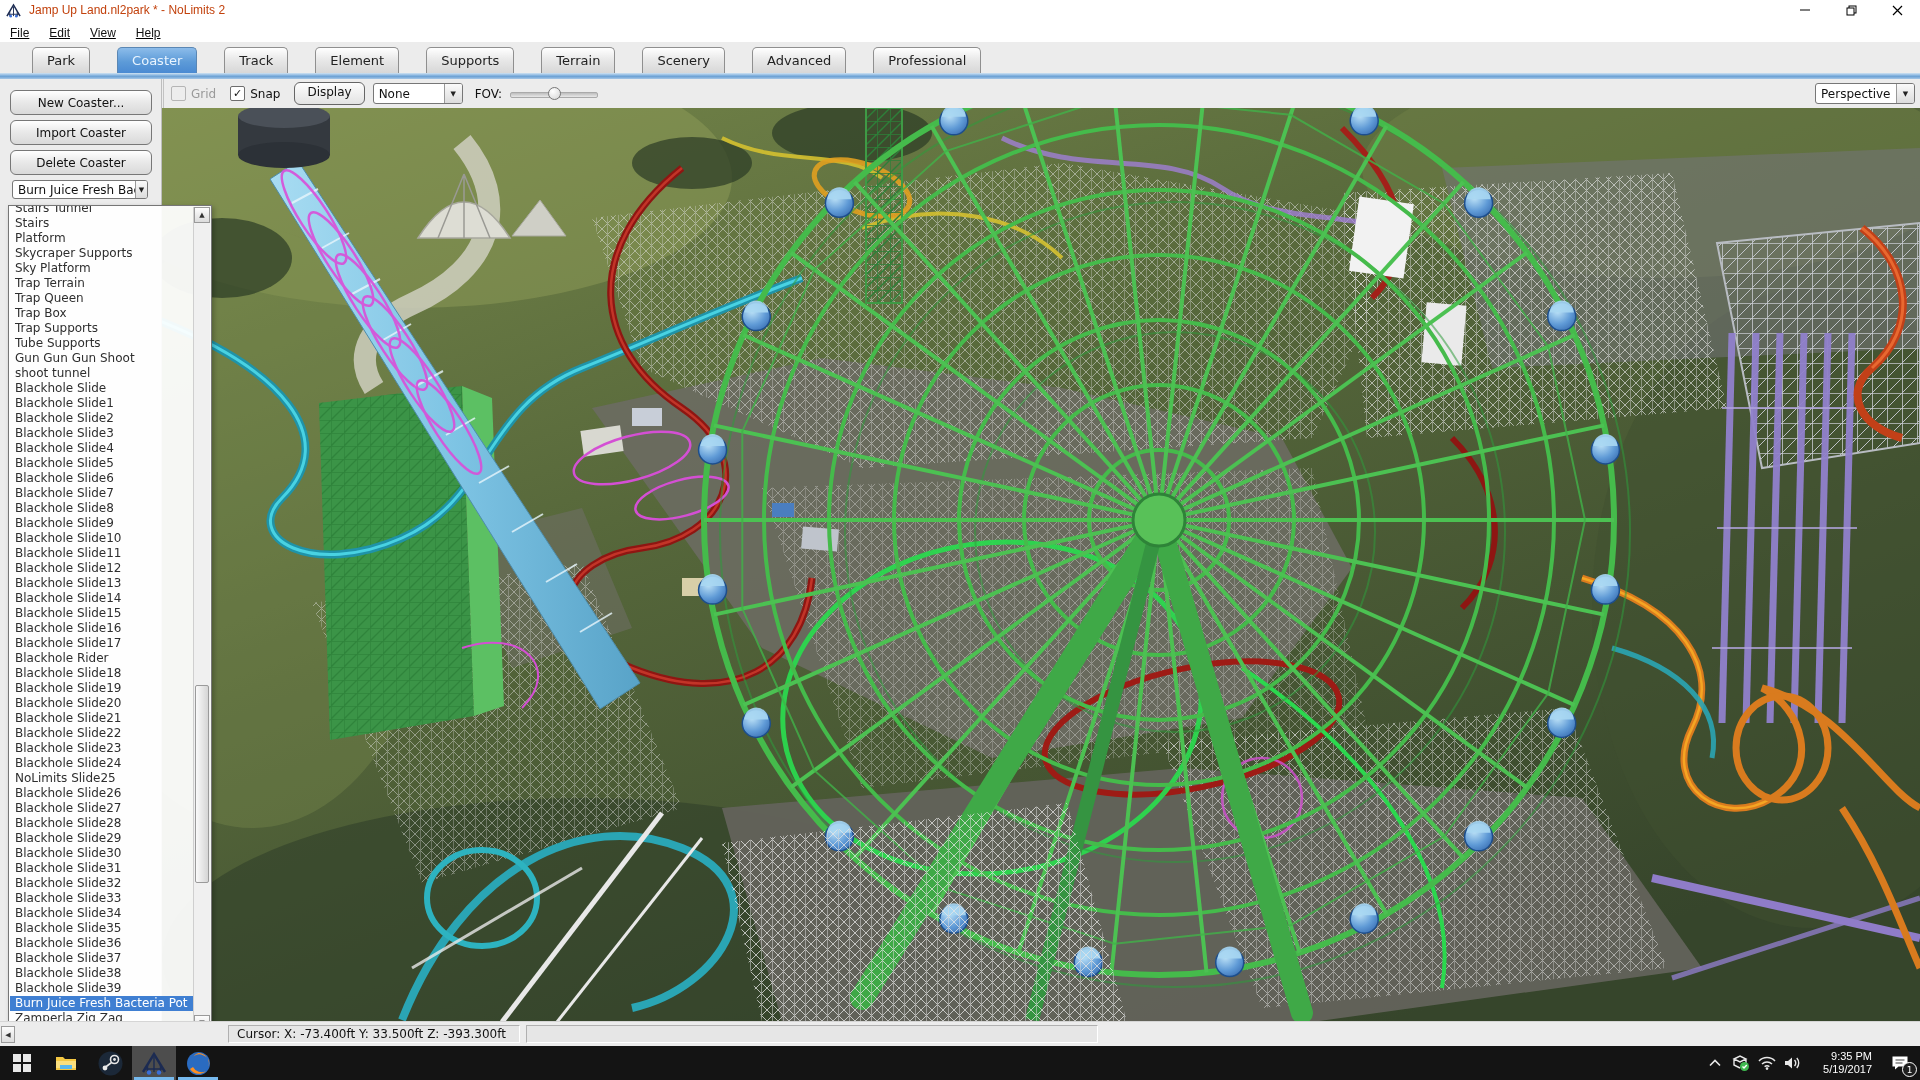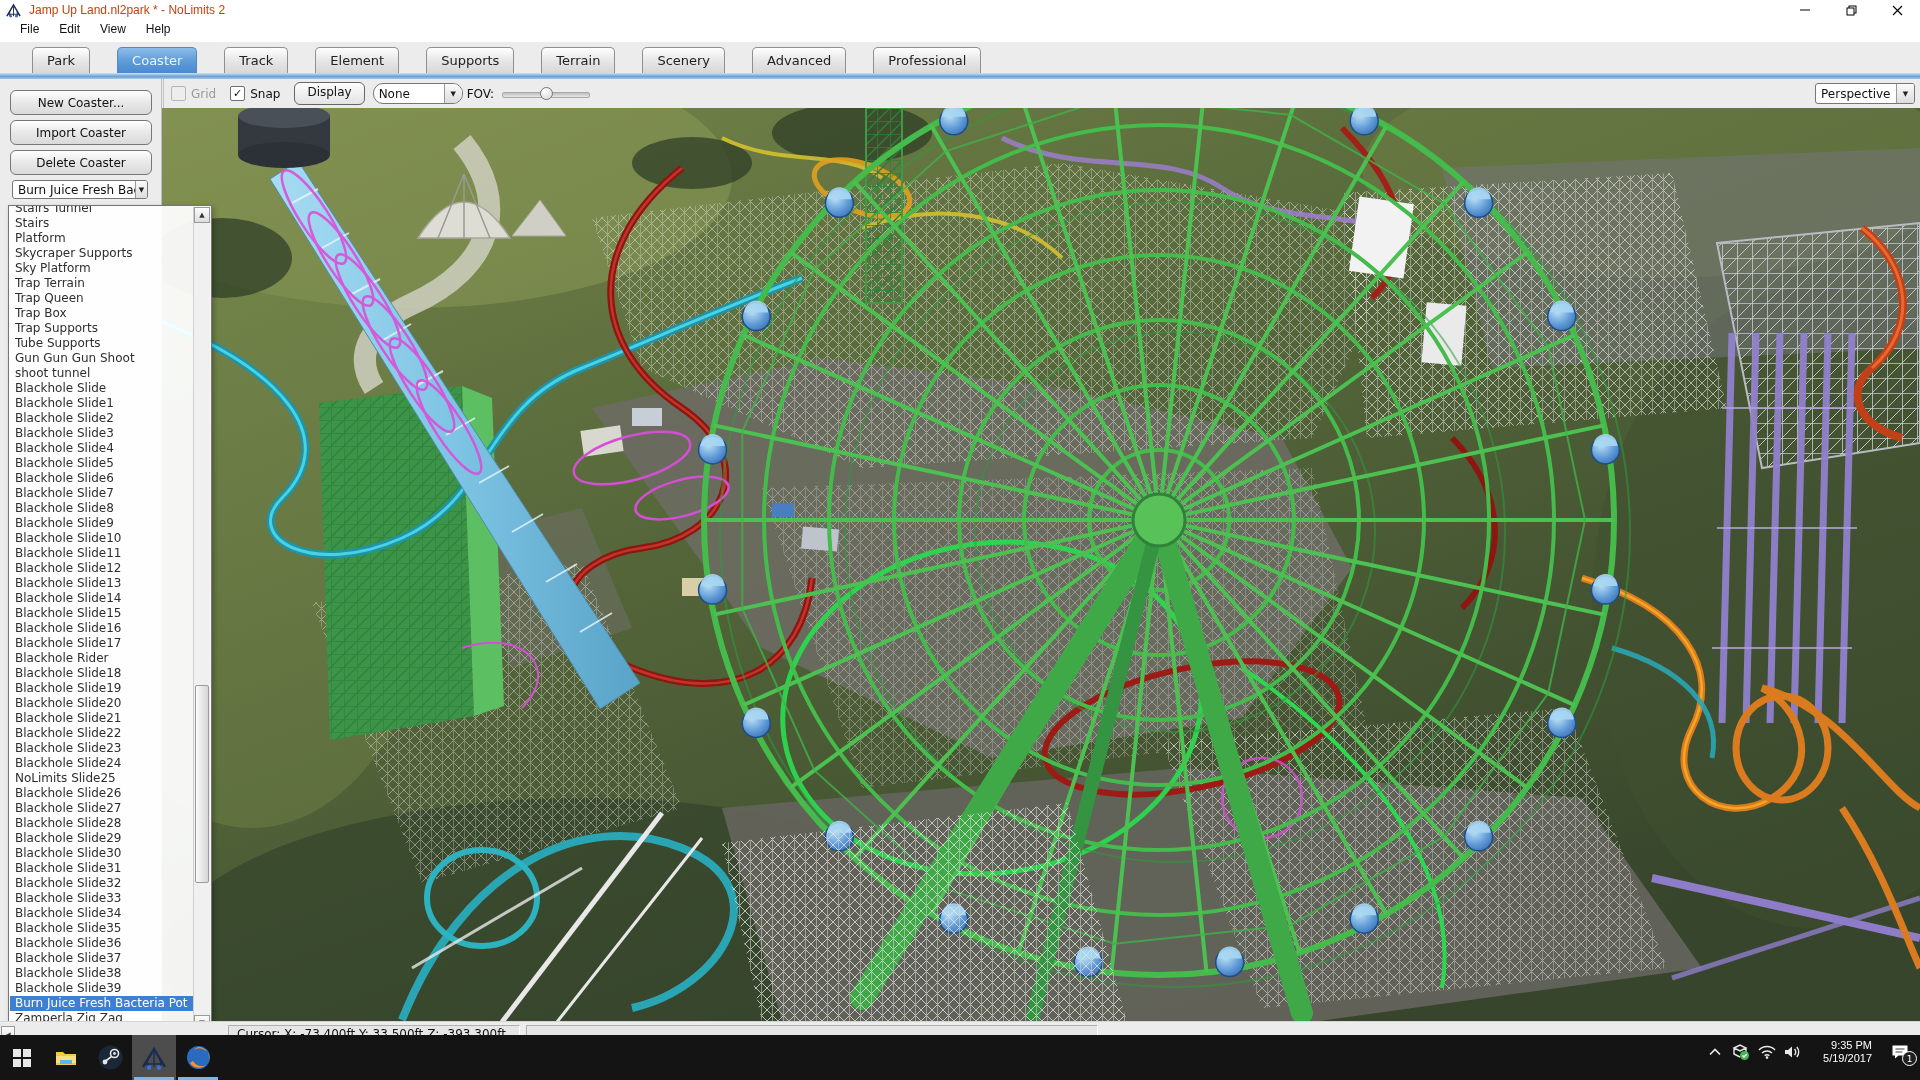--- a/index.html
+++ b/index.html
@@ -9,21 +9,21 @@
 
   
   .titlebar{position:absolute;left:0;top:0;width:100%;height:20px;background:#fff;display:flex;align-items:center;}
   .titlebar .appicon{width:15px;height:15px;margin:0 8px 0 6px;flex:0 0 auto;}
   .titlebar .title{font-size:12px;color:#c2410c;font-family:"Liberation Sans",sans-serif;}
   .wincontrols{position:absolute;right:0;top:0;height:20px;display:flex;}
   .winbtn{width:46px;height:20px;display:flex;align-items:center;justify-content:center;color:#000;font-size:11px;}
   .winbtn svg{display:block;}
 
   
-  .menubar{position:absolute;left:0;top:20px;width:100%;height:22px;background:#fff;display:flex;align-items:flex-start;padding-left:10px;box-sizing:border-box;}
+  .menubar{position:absolute;left:0;top:20px;width:100%;height:22px;background:#fff;display:flex;align-items:flex-end;padding-left:0;box-sizing:border-box;text-decoration:underline;}
   .menu-item{font-size:12px;color:#111;padding:2px 10px;font-family:"Liberation Sans",sans-serif;}
 
   
   .tabstrip{position:absolute;left:0;top:42px;width:100%;height:31px;background:var(--chrome);display:flex;align-items:flex-end;padding-left:8px;box-sizing:border-box;}
   .tab{height:25px;line-height:25px;padding:0 14px;margin-right:3px;font-size:13px;color:#222;
        border:1px solid #8f8f8f;border-bottom:none;border-radius:5px 5px 0 0;
        background:linear-gradient(#fff,#e9e9e9 45%,#d7d7d7);margin-left:24px;}
   .tab.active{background:linear-gradient(#8cbcea,#5d9bd8 55%,#4a8ad2);color:#e9f4ff;border-color:#5a87b4;}
   .bluebar{position:absolute;left:0;top:73px;width:100%;height:6px;
            background:linear-gradient(#cfe2f2,#7fafdd 45%,#6ea2d4 60%,#a7c8e8);}
@@ -32,21 +32,21 @@
   .toolbar{position:absolute;left:163px;right:0;top:79px;height:29px;background:var(--chrome);display:flex;align-items:center;box-sizing:border-box;border-left:1px solid #c2c2c2;}
   .cb{width:13px;height:13px;background:#fff;border:1px solid #6e6e6e;border-radius:2px;display:inline-flex;align-items:center;justify-content:center;font-size:11px;line-height:11px;color:#111;}
   .cb.disabled{background:#ededed;border-color:#b5b5b5;}
   .tb-label{font-size:12px;color:#111;margin:0 14px 0 5px;}
   .tb-label.disabled{color:#9a9a9a;}
   .tb-btn{height:21px;line-height:19px;padding:0 12px;border:1px solid #666;border-radius:6px;font-size:12px;color:#111;
           background:linear-gradient(#fdfdfd,#e3e3e3);margin-right:8px;}
   .combo{height:19px;background:#fff;border:1px solid #777;border-radius:3px;display:flex;align-items:center;overflow:hidden;}
   .combo .ctext{font-size:12px;color:#111;padding:0 5px;white-space:nowrap;overflow:hidden;flex:1 1 auto;}
   .combo .carrow{width:17px;align-self:stretch;border-left:1px solid #999;display:flex;align-items:center;justify-content:center;font-size:7px;color:#222;background:linear-gradient(#fafafa,#dcdcdc);}
-  .combo.display-mode{width:88px;margin-right:4px;border-radius:10px;}
+  .combo.display-mode{width:88px;margin-right:12px;}
   .fov-label{font-size:12px;color:#111;margin-right:8px;}
   .slider{position:relative;width:88px;height:13px;}
   .slider .track{position:absolute;left:0;right:0;top:5px;height:4px;border-radius:2px;background:linear-gradient(#bdbdbd,#e8e8e8);border:1px solid #aaa;}
   .slider .thumb{position:absolute;top:0;left:50%;width:13px;height:13px;margin-left:-6px;border-radius:50%;
                  background:radial-gradient(circle at 35% 30%,#ffffff,#d5d5d5);border:1px solid #777;box-sizing:border-box;}
   .combo.projection{position:absolute;right:5px;top:4px;width:98px;}
 
   
   .sidebar{position:absolute;left:0;top:79px;width:162px;bottom:58px;background:var(--chrome);border-right:1px solid #bdbdbd;box-sizing:border-box;}
   .side-btn{position:absolute;left:10px;width:140px;height:23px;border:1px solid #777;border-radius:6px;
@@ -74,21 +74,21 @@
   
   .statusbar{position:absolute;left:0;right:0;bottom:34px;height:24px;background:var(--chrome);border-top:1px solid #d5d5d5;z-index:40;}
   .scroll-left-btn{position:absolute;left:1px;top:4px;width:14px;height:17px;border:1px solid #9a9a9a;background:linear-gradient(#fcfcfc,#ddd);
                    display:flex;align-items:center;justify-content:center;font-size:7px;color:#333;box-sizing:border-box;}
   .status-panel{position:absolute;top:3px;height:18px;background:#e6e6e6;border:1px solid #b0b0b0;border-right-color:#fff;border-bottom-color:#fff;
                 box-sizing:border-box;font-size:12px;color:#111;line-height:16px;padding:0 8px;}
   .status-cursor{left:228px;width:292px;}
   .status-extra{left:526px;width:572px;}
 
   
-  .taskbar{position:absolute;left:0;right:0;bottom:0;height:45px;background:#141414;z-index:50;display:flex;align-items:stretch;}
+  .taskbar{position:absolute;left:0;right:0;bottom:0;height:34px;background:#141414;z-index:50;display:flex;align-items:stretch;}
   .tb-icon{width:44px;display:flex;align-items:center;justify-content:center;position:relative;}
   .tb-icon.active{background:#4d4d4d;}
   .tb-icon .open-line{position:absolute;left:2px;right:2px;bottom:0;height:3px;background:var(--underline);}
   .tray{position:absolute;right:0;top:0;height:34px;display:flex;align-items:center;}
   .tray-icon{width:26px;height:34px;display:flex;align-items:center;justify-content:center;}
   .clock{color:#fff;font-size:11px;line-height:13px;text-align:right;width:62px;margin:0 8px 0 4px;font-family:"Liberation Sans",sans-serif;}
   .action-center{position:relative;width:40px;height:34px;display:flex;align-items:center;justify-content:center;}
   .ac-badge{position:absolute;right:3px;bottom:3px;width:15px;height:15px;border-radius:50%;background:#1f1f1f;border:1.5px solid #fff;
             color:#fff;font-size:9px;display:flex;align-items:center;justify-content:center;box-sizing:border-box;}
 </style>

